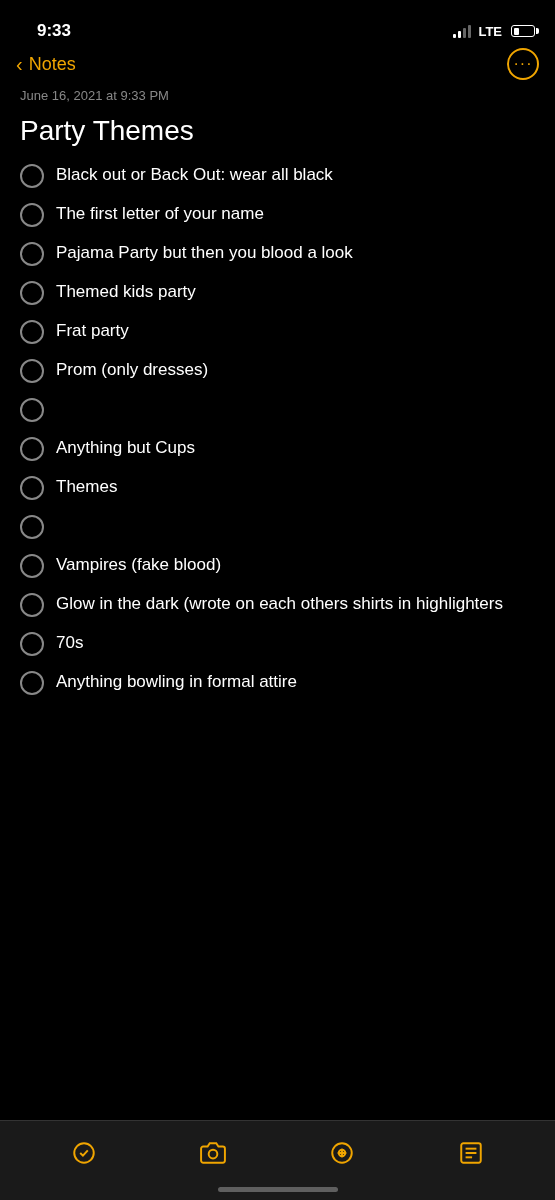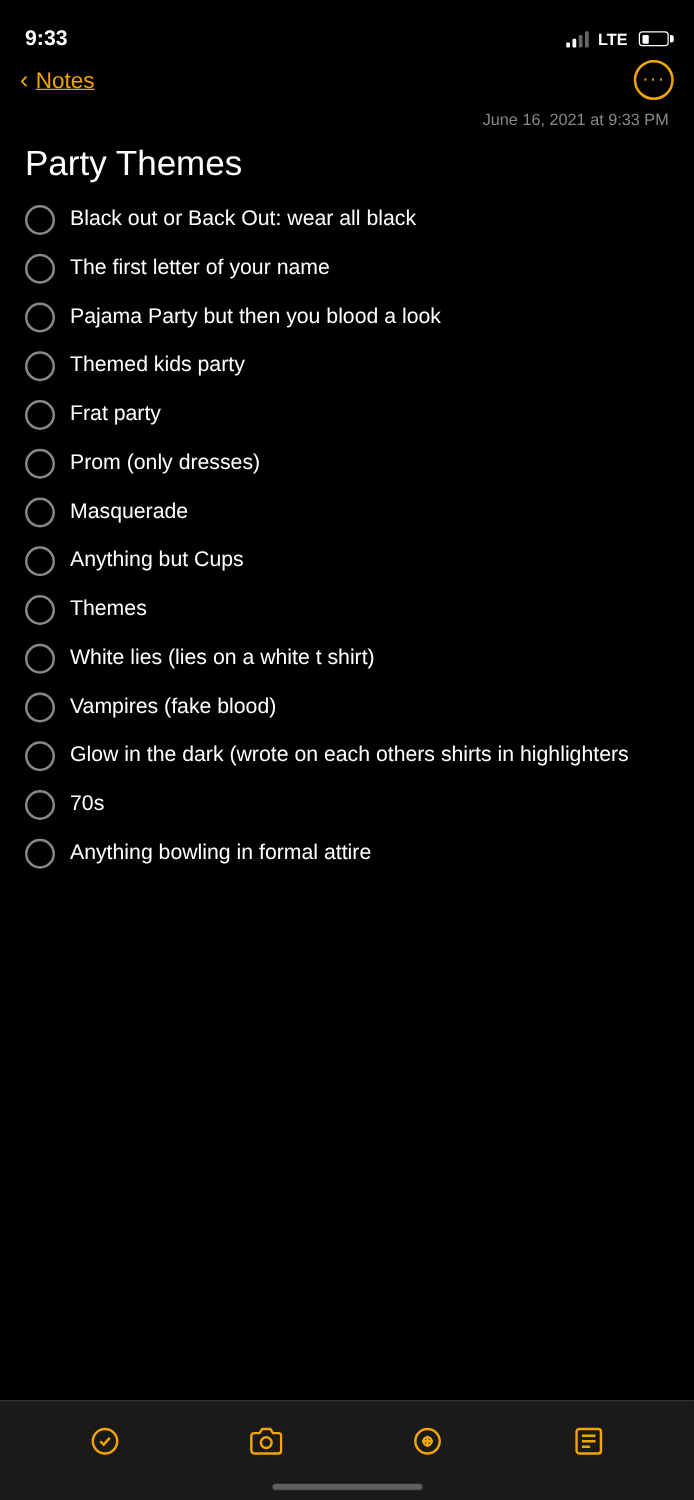--- a/index.html
+++ b/index.html
@@ -15,20 +15,21 @@
       overflow-x: hidden;
     }
 
     
     .status-bar {
       display: flex;
       justify-content: space-between;
       align-items: center;
       padding: 24px 20px 6px 20px;
       height: 44px;
+      margin-left: 17px;
     }
 
     .status-time {
       font-size: 17px;
       font-weight: 600;
       color: #fff;
     }
 
     .status-icons {
       display: flex;
@@ -111,21 +112,20 @@
     .back-chevron {
       font-size: 20px;
       color: #f0a500;
       margin-right: 2px;
     }
 
     .back-label {
       font-size: 18px;
       color: #f0a500;
       font-weight: 400;
-      text-decoration: underline;
     }
 
     .more-btn {
       width: 32px;
       height: 32px;
       border-radius: 50%;
       border: 2px solid #f0a500;
       display: flex;
       align-items: center;
       justify-content: center;
@@ -138,21 +138,21 @@
       letter-spacing: 1px;
       line-height: 1;
     }
 
     
     .note-content {
       padding: 0 20px;
     }
 
     .note-date {
-      text-align: right;
+      text-align: left;
       color: #888;
       font-size: 13px;
       margin-bottom: 12px;
     }
 
     .note-title {
       font-size: 28px;
       font-weight: 400;
       color: #fff;
       margin-bottom: 16px;
@@ -296,33 +296,31 @@
       <li class="checklist-item">
         <div class="checkbox"></div>
         <span class="checklist-text">Frat party</span>
       </li>
       <li class="checklist-item">
         <div class="checkbox"></div>
         <span class="checklist-text">Prom (only dresses)</span>
       </li>
       <li class="checklist-item">
         <div class="checkbox"></div>
-        <span class="checklist-text">Masquerade</span>
       </li>
       <li class="checklist-item">
         <div class="checkbox"></div>
         <span class="checklist-text">Anything but Cups</span>
       </li>
       <li class="checklist-item">
         <div class="checkbox"></div>
         <span class="checklist-text">Themes</span>
       </li>
       <li class="checklist-item">
         <div class="checkbox"></div>
-        <span class="checklist-text">White lies (lies on a white t shirt)</span>
       </li>
       <li class="checklist-item">
         <div class="checkbox"></div>
         <span class="checklist-text">Vampires (fake blood)</span>
       </li>
       <li class="checklist-item">
         <div class="checkbox"></div>
         <span class="checklist-text">Glow in the dark (wrote on each others shirts in highlighters</span>
       </li>
       <li class="checklist-item">

